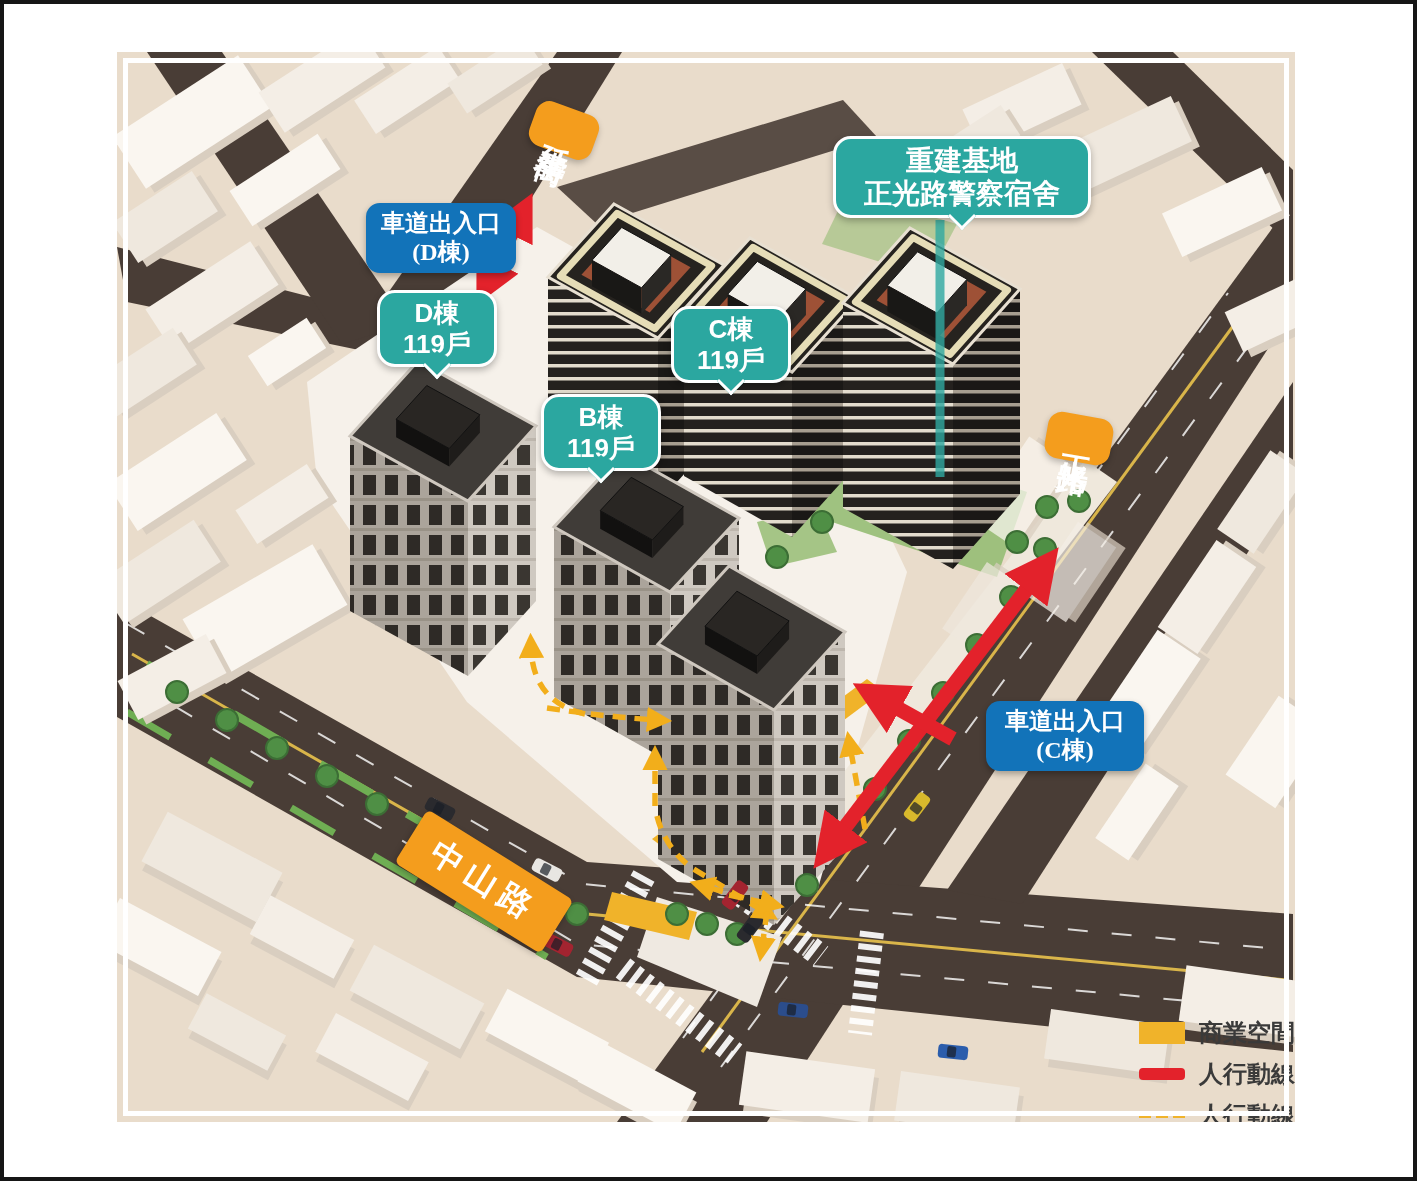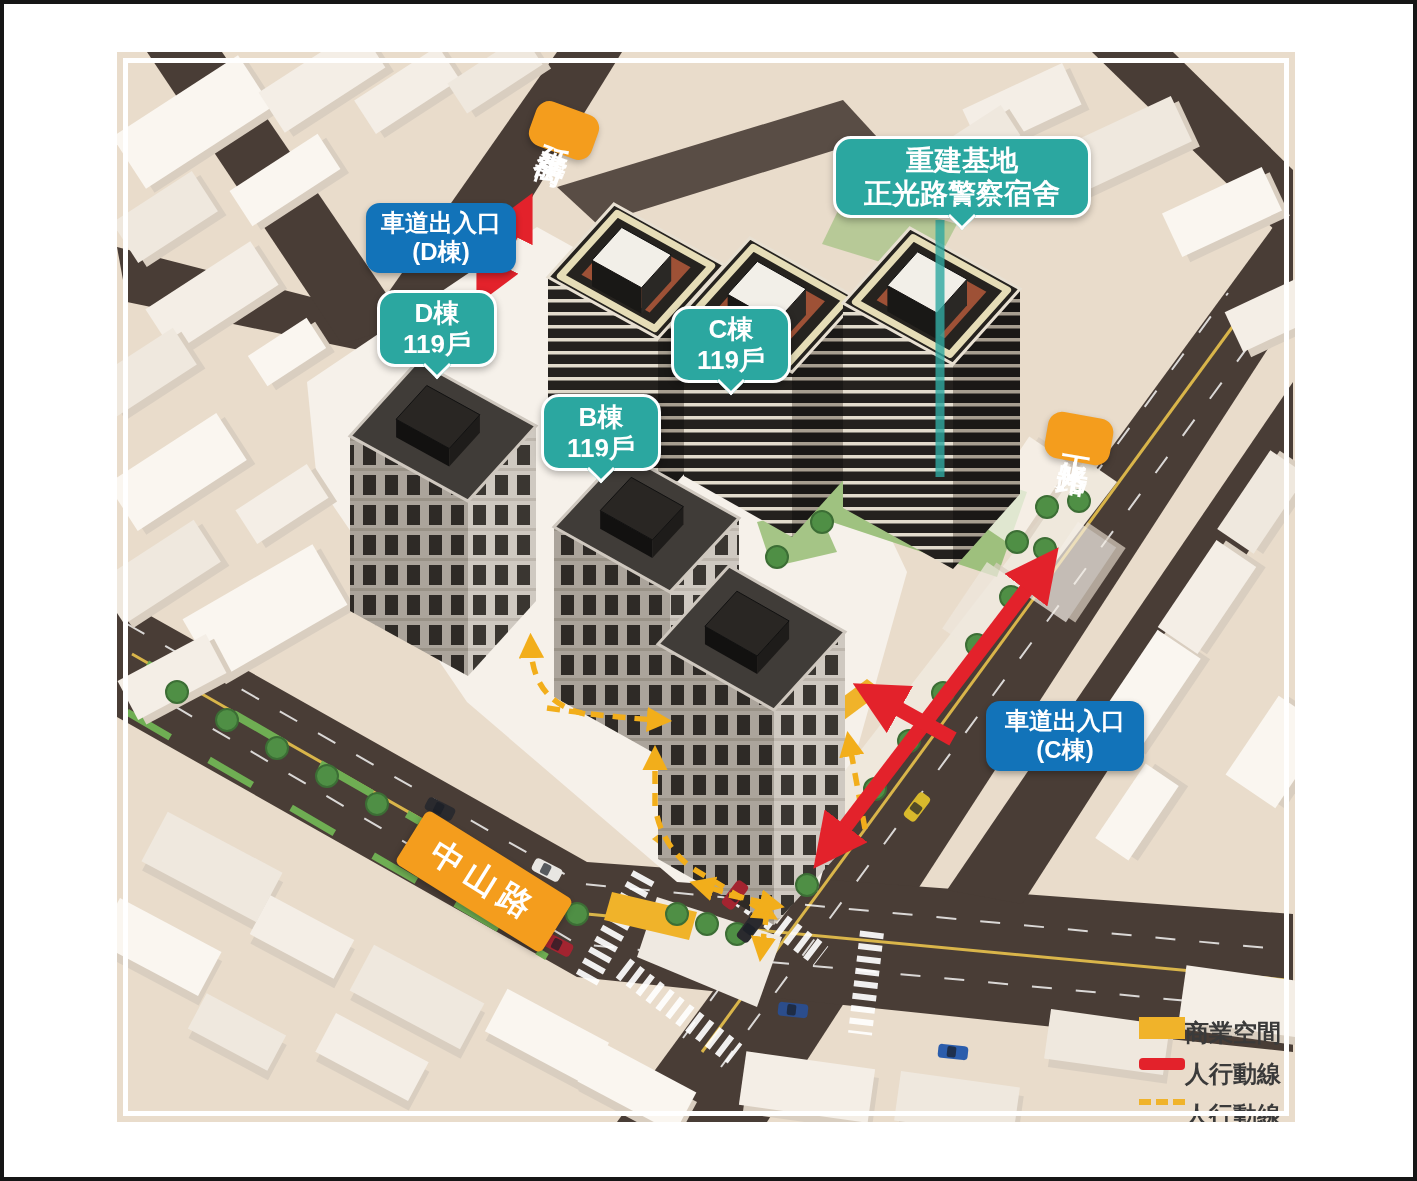--- a/index.html
+++ b/index.html
@@ -9,29 +9,29 @@
   .frame{position:absolute;inset:6px;border:5px solid #ffffff;pointer-events:none;z-index:40;}
   #scene{position:absolute;left:0;top:0;z-index:1;}
 
   
   .lbl{position:absolute;z-index:20;color:#fff;font-weight:bold;text-align:center;}
   .bubble{background:#2BA7A0;border:3px solid #fff;border-radius:18px;padding:5px 14px;line-height:1.18;
           font-size:26px;box-shadow:0 3px 7px rgba(0,0,0,.28);}
   .bubble::after{content:"";position:absolute;left:50%;bottom:-11px;width:17px;height:17px;background:#2BA7A0;
           transform:translateX(-50%) rotate(45deg);border-right:3px solid #fff;border-bottom:3px solid #fff;}
   .blue{background:#1273B9;border-radius:14px;padding:6px 12px;font-size:24px;line-height:1.2;
-          box-shadow:0 3px 6px rgba(0,0,0,.3);}
+          box-shadow:0 3px 6px rgba(0,0,0,.3);font-family:Liberation Serif, serif;}
   .roadtag{background:#F49D1D;color:#fff;font-weight:bold;box-shadow:0 3px 6px rgba(0,0,0,.25);}
   .vert{writing-mode:vertical-rl;text-orientation:upright;border-radius:14px;font-size:31px;letter-spacing:5px;
         padding:16px 12px;}
   .diag{border-radius:6px;font-size:33px;letter-spacing:7px;padding:9px 26px;white-space:nowrap;}
 
   
   .legend{position:absolute;z-index:20;left:1022px;top:956px;}
-  .lrow{display:flex;margin:9px 0;}
+  .lrow{display:flex;align-items:center;gap:14px;margin:9px 0;}
   .sw-com{width:46px;height:22px;background:#F0B32A;}
   .sw-veh{width:46px;height:12px;background:#E3222B;border-radius:4px;}
   .sw-ped{width:46px;height:0;border-top:6px dashed #F0B32A;}
   .ltxt{font-size:24px;font-weight:bold;color:#3a3a3a;white-space:nowrap;}
 </style>
 </head>
 <body>
 
 <div class="page">
 <div class="map">

